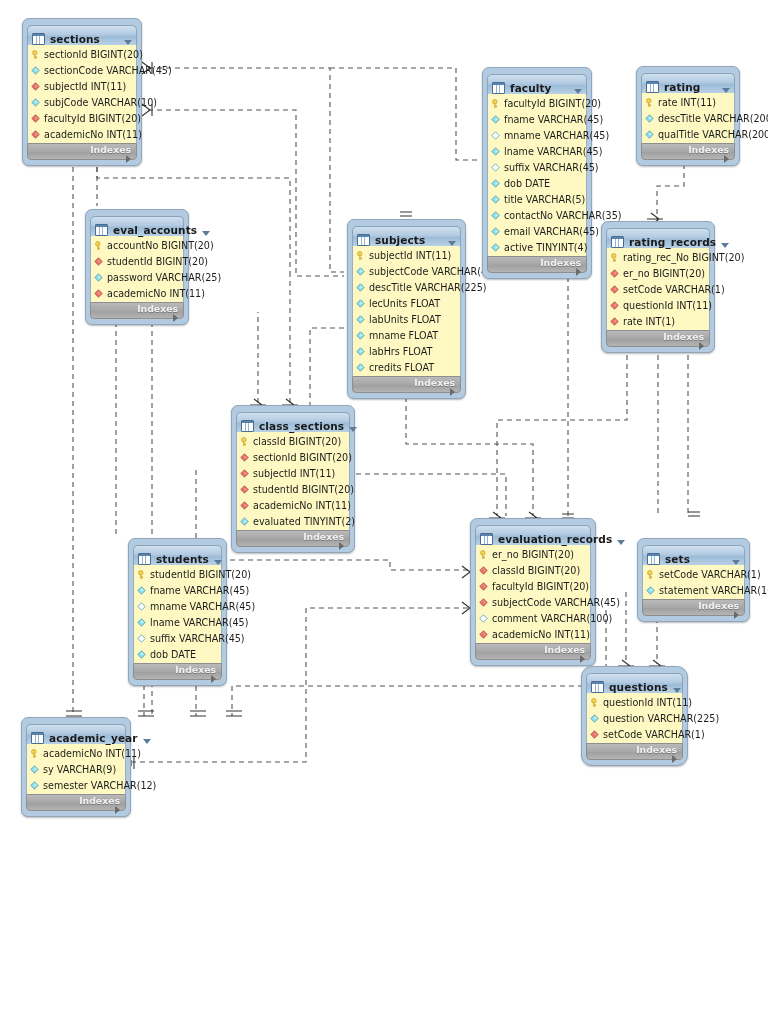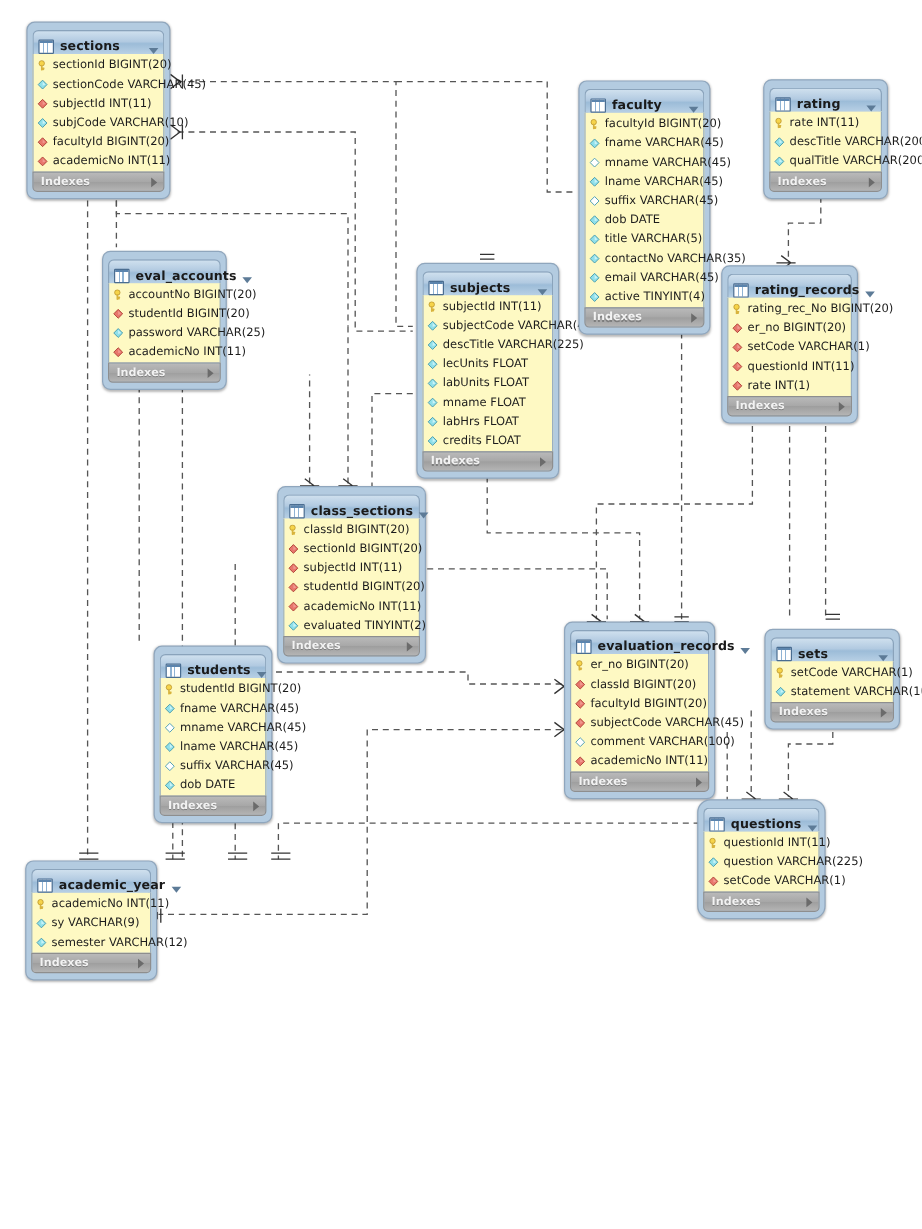--- a/index.html
+++ b/index.html
@@ -55,27 +55,28 @@
     border-left:1px solid #9aaebf;border-right:1px solid #9aaebf;
     padding:1px 0 1px 0;
   }
   .col{
     display:flex;align-items:center;gap:4px;
     height:16px;padding:0 4px 0 3px;
     font-size:9.6px;color:#1c1c1c;white-space:nowrap;
   }
   .gl{flex:0 0 auto;width:9px;height:9px;display:block;}
   .idx{
-    height:15px;display:flex;align-items:center;justify-content:space-between;
+    height:15px;display:flex;align-items:flex-end;justify-content:space-between;
     padding:0 5px 0 6px;
     background:linear-gradient(to bottom,#b9b9b9 0%,#a7a7a7 50%,#9e9e9e 51%,#b4b4b4 100%);
     border:1px solid #8e8e8e;
     border-radius:0 0 4px 4px;
     font-size:9.3px;font-weight:bold;color:#f2f2f2;
     text-shadow:0 1px 0 rgba(0,0,0,.25);
+    flex-direction:column;
   }
   .idx-arrow{
     width:0;height:0;
     border-top:4px solid transparent;border-bottom:4px solid transparent;
     border-left:5px solid #6b6b6b;
   }
 </style>
 </head>
 <body>
 
@@ -672,21 +673,21 @@
               <path d="M5 2.1 L7.6 5 L5 6 Z" fill="#f3a79e" opacity=".75"></path>
             </svg>
             <span>academicNo INT(11)</span>
           </div>
         </div>
         <div class="idx">
           <span>Indexes</span>
           <span class="idx-arrow"></span>
         </div>
       </div>
-      <div class="tbl" style="left: 637px; top: 524px; width: 113px;">
+      <div class="tbl" style="left: 637px; top: 538px; width: 113px;">
         <div class="tbl-hd">
           <span class="ico-table"></span>
           <span class="tname">sets</span>
           <span class="chev"></span>
         </div>
         <div class="cols">
           <div class="col">
             <svg class="gl" viewBox="0 0 10 10">
               <circle cx="4.2" cy="3.1" r="2.5" fill="#f6d44a" stroke="#b9922a" stroke-width=".7"></circle>
               <path d="M4.2 5.2 L4.2 9.2 M4.2 7.6 L6.1 7.6 M4.2 8.8 L5.8 8.8" stroke="#d8b33c" stroke-width="1.5" fill="none" stroke-linecap="round"></path>

